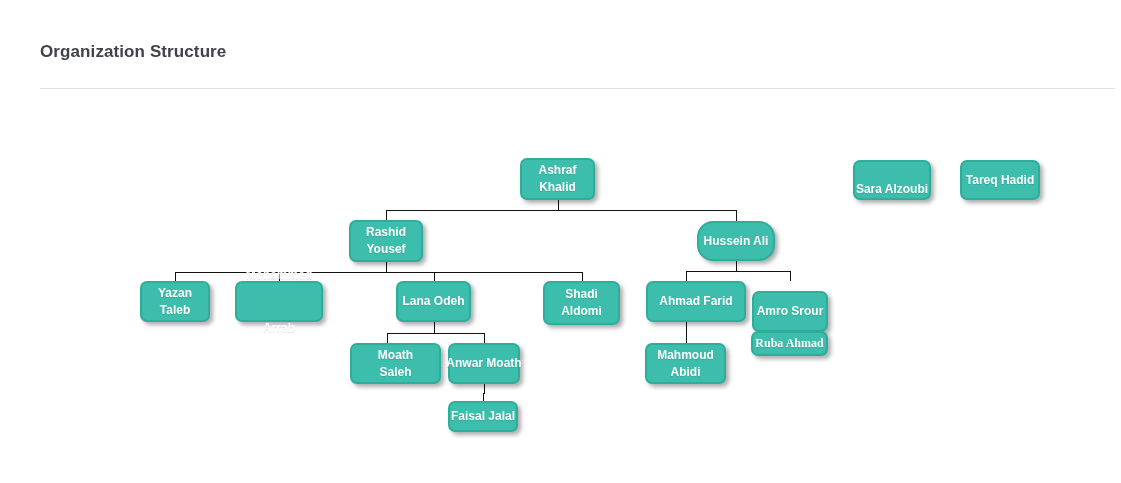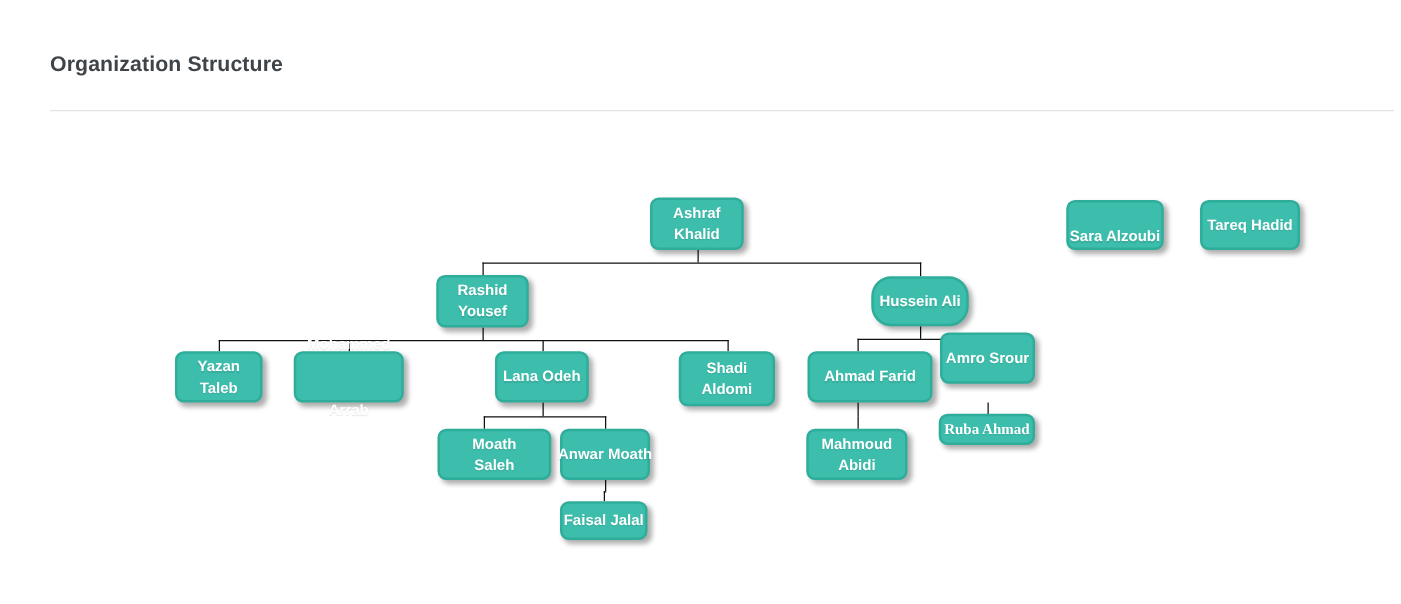--- a/index.html
+++ b/index.html
@@ -91,21 +91,21 @@
       </div>
       <div class="org-node" style="left: 448px; top: 343px; width: 72px; height: 41px;">
         <div class="org-node-line">Anwar Moath</div>
       </div>
       <div class="org-node" style="left: 448px; top: 401px; width: 70px; height: 31px;">
         <div class="org-node-line">Faisal Jalal</div>
       </div>
       <div class="org-node" style="left: 646px; top: 281px; width: 100px; height: 41px;">
         <div class="org-node-line">Ahmad Farid</div>
       </div>
-      <div class="org-node" style="left: 752px; top: 266px; width: 76px; height: 41px;">
+      <div class="org-node" style="left: 752px; top: 291px; width: 76px; height: 41px;">
         <div class="org-node-line">Amro Srour</div>
       </div>
       <div class="org-node" style="left: 645px; top: 343px; width: 81px; height: 41px;">
         <div class="org-node-line">Mahmoud</div>
         <div class="org-node-line">Abidi</div>
       </div>
       <div class="org-node" style="left: 751px; top: 331px; width: 77px; height: 25px; font-family: Liberation Serif, serif;">
         <div class="org-node-line">Ruba Ahmad</div>
       </div>
       <div class="org-node" style="left: 853px; top: 160px; width: 78px; height: 40px; justify-content: flex-end;">

